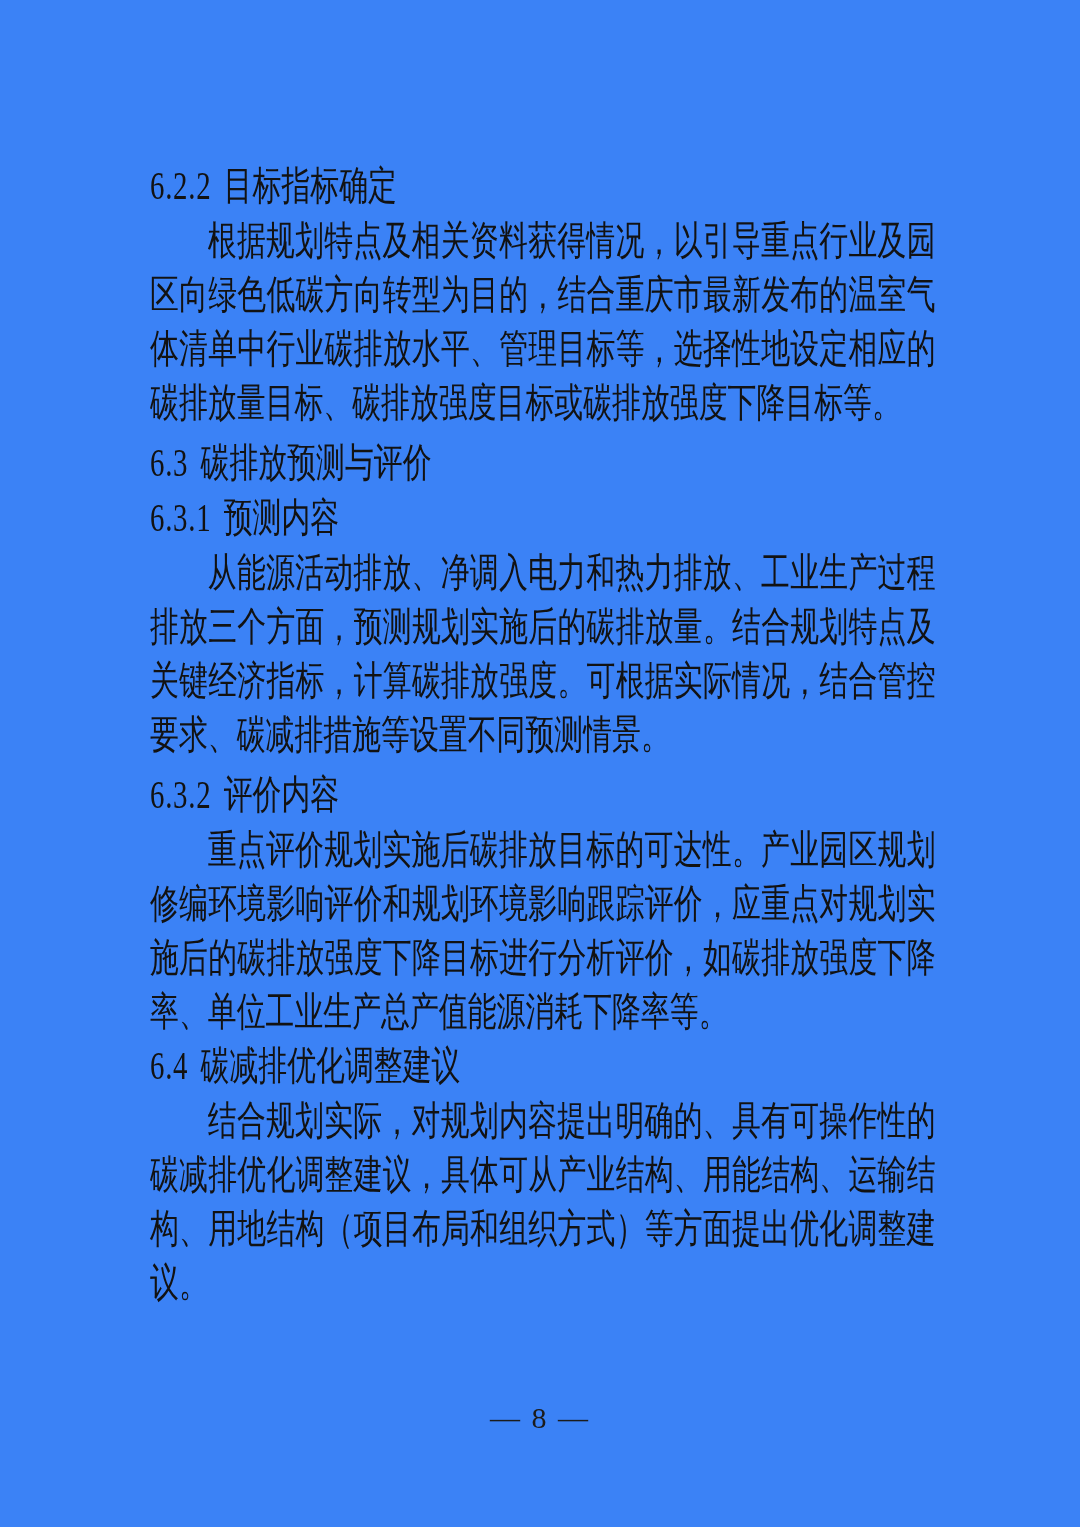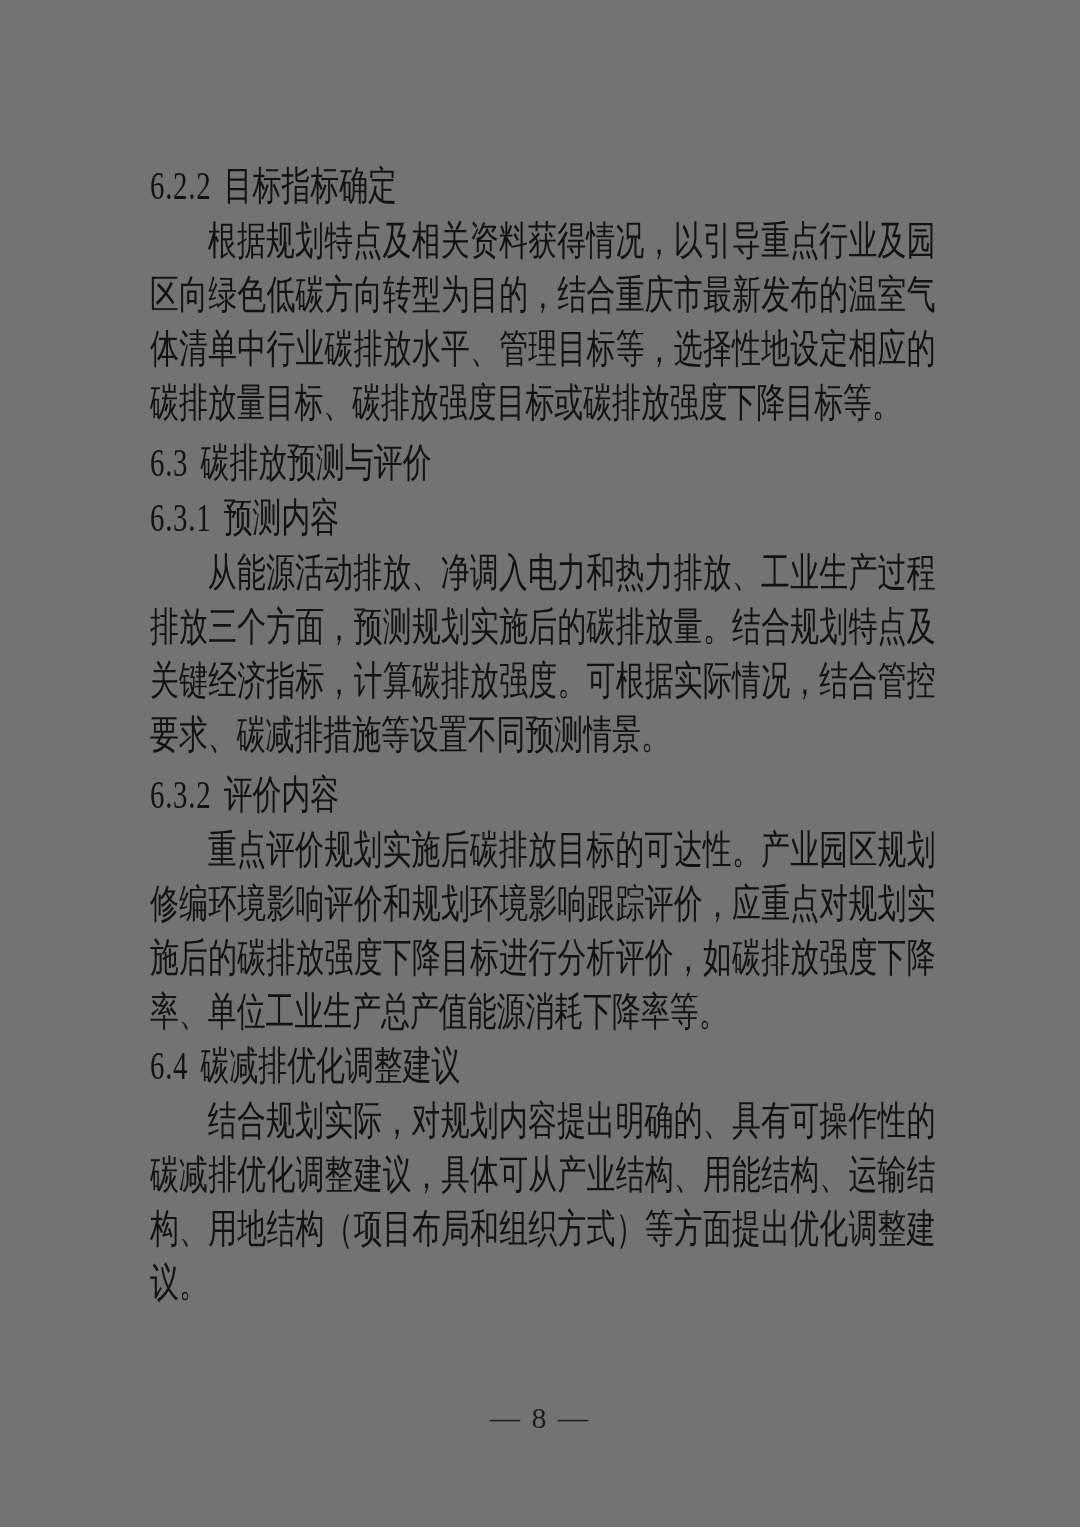--- a/index.html
+++ b/index.html
@@ -11,21 +11,21 @@
     height: 1527px;
     background: #ffffff;
     position: relative;
     overflow: hidden;
     font-family: "Liberation Sans", sans-serif;
     color: #121212;
   }
   .doc-page {
     position: absolute;
     inset: 0;
-    background: #737373;
+    background: #3b82f6;
   }
   
   .doc-body {
     position: absolute;
     left: 150px;
     top: 158px;
     width: 1088px;
     transform: scaleX(0.722);
     transform-origin: top left;
     font-size: 40px;

